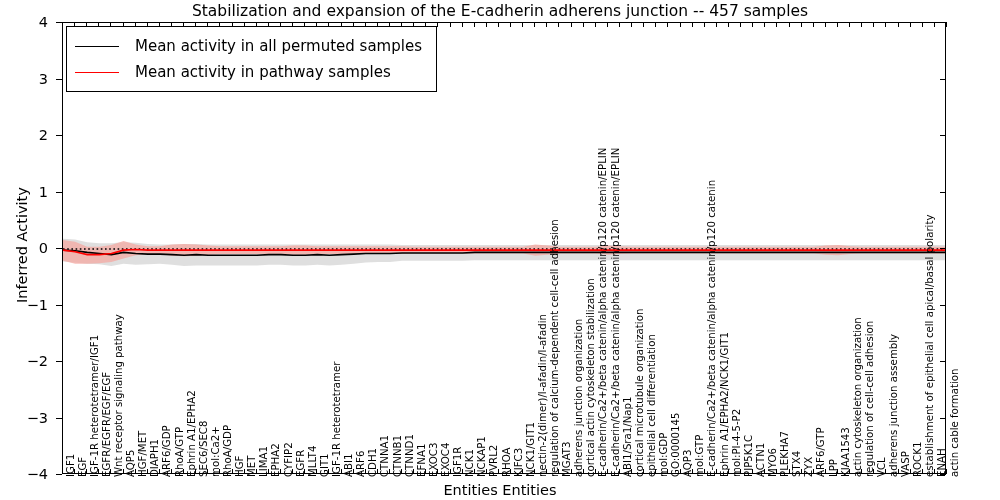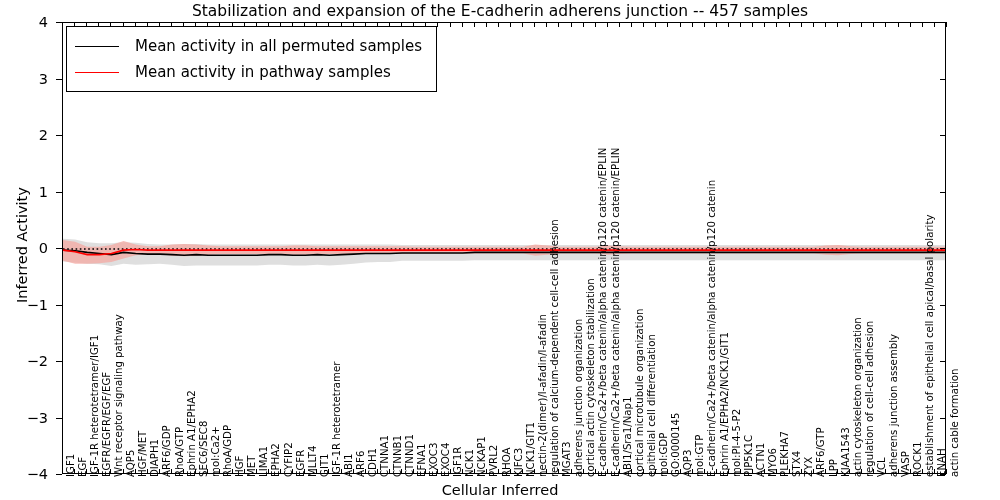--- a/index.html
+++ b/index.html
@@ -321,21 +321,21 @@
       <div class="xlab" style="left: 876.942px; top: 477px;">VCL</div>
       <div class="xlab" style="left: 889.052px; top: 477px;">adherens junction assembly</div>
       <div class="xlab" style="left: 901.162px; top: 477px;">VASP</div>
       <div class="xlab" style="left: 913.271px; top: 477px;">ROCK1</div>
       <div class="xlab" style="left: 925.381px; top: 477px;">establishment of epithelial cell apical/basal polarity</div>
       <div class="xlab" style="left: 937.49px; top: 477px;">ENAH</div>
       <div class="xlab" style="left: 949.6px; top: 477px;">actin cable formation</div>
     </div>
 
   <div class="ylabel" id="ylab" style="left: 14px; top: 303px;">Inferred Activity</div>
-  <div class="xlabel-title">Cellular Inferred</div>
+  <div class="xlabel-title">Entities Entities</div>
 
   <div class="legend">
     <div class="legrow">
       <span class="legline"></span>
       <span class="legtxt">Mean activity in all permuted samples</span>
     </div>
     <div class="legrow">
       <span class="legline red"></span>
       <span class="legtxt">Mean activity in pathway samples</span>
     </div>

